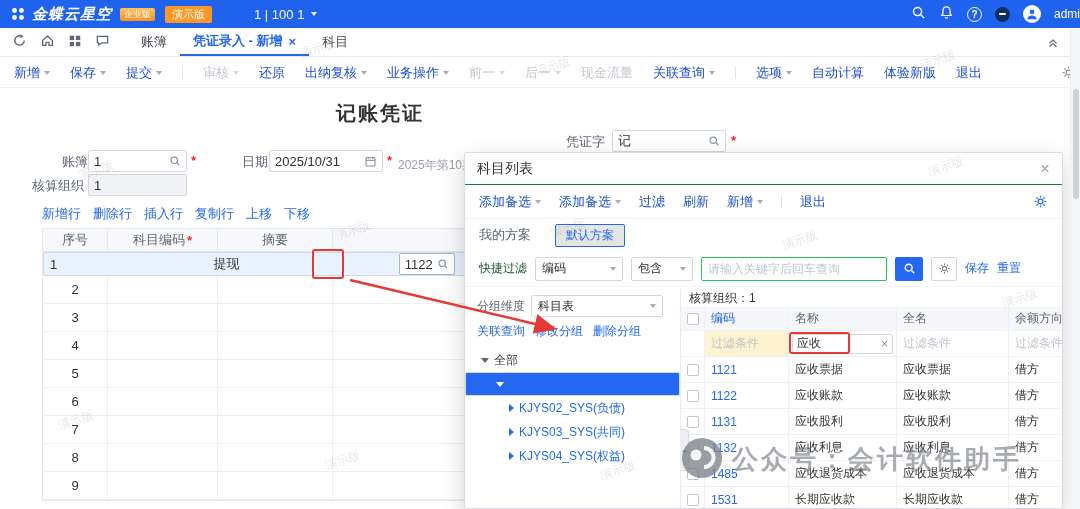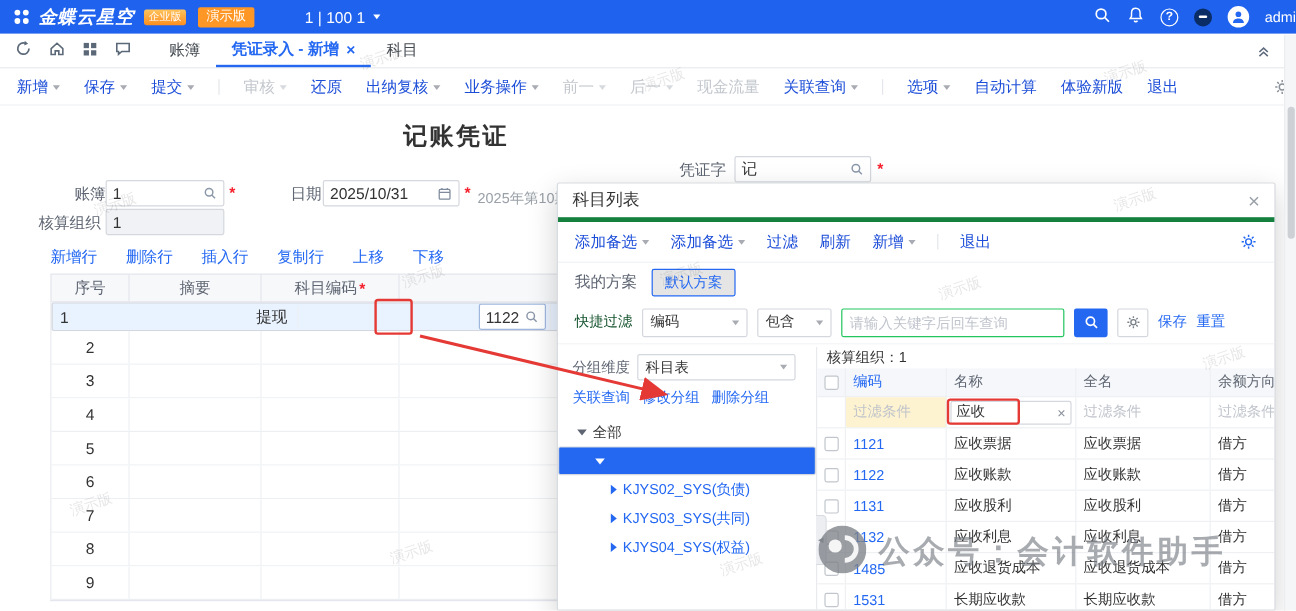--- a/index.html
+++ b/index.html
@@ -47,47 +47,47 @@
 
 .page-title{position:absolute;left:280px;top:100px;width:200px;text-align:center;font-size:20px;font-weight:bold;letter-spacing:2px;color:#333}
 .fld-label{position:absolute;color:#5f6673;font-size:13px;line-height:22px;white-space:nowrap}
 .ipt{position:absolute;height:22px;border:1px solid #d4d7dd;background:#fff;display:flex;align-items:center;padding:0 5px;font-size:13px;color:#333;border-radius:2px}
 .ipt input{border:0;outline:0;width:100%;font:inherit;color:inherit;background:transparent;min-width:0}
 .ipt .ico{margin-left:auto;flex:none;display:flex}
 .ipt.disabled{background:#f0f2f5}
 .star{position:absolute;color:#f5222d;font-size:13px;font-weight:bold}
 .star::before{content:"*"}
 .period{position:absolute;left:398px;top:157px;font-size:12px;color:#9aa0a8;white-space:nowrap}
-.row-actions{position:absolute;left:42px;top:205px;display:flex;gap:24px}
+.row-actions{position:absolute;left:42px;top:205px;display:flex;gap:12px}
 .link{color:#2468f2;white-space:nowrap}
 
 
 .grid{position:absolute;left:42px;top:228px;width:640px;z-index:1}
 .g-head,.g-row{display:grid;grid-template-columns:65px 110px 115px 1fr}
 .g-head{background:#f7f8fa;border:1px solid #e4e7ed;height:24px}
 .g-head>div{display:flex;align-items:center;justify-content:center;color:#5f6673;border-right:1px solid #e4e7ed;font-size:13px;gap:2px}
 .g-head>div:last-child{border-right:none}
 .g-body{border:1px solid #e4e7ed;border-top:none}
 .g-row{height:28px;border-bottom:1px solid #edf0f3;background:#fff}
 .g-row.sel{background:#e9f2ff}
 .g-cell{border-right:1px solid #edf0f3;display:flex;align-items:center;padding:0 8px;overflow:hidden}
 .g-cell:last-child{border-right:none}
 .g-cell.c-seq{justify-content:center;padding:0;color:#333}
 .g-cell.c-code{padding:0 3px}
 .code-box{flex:1;height:22px;border:1px solid #9fb6dd;background:#fff;border-radius:2px;display:flex;align-items:center;padding:0 5px;gap:4px}
 .req::after{content:"*";color:#f5222d;font-weight:bold}
 
 
 .popup{position:absolute;left:464px;top:152px;width:599px;height:357px;background:#fff;border:1px solid #d8dbe0;box-shadow:0 8px 24px rgba(0,0,0,.18);z-index:20;border-radius:2px}
-.pp-head{height:32px;border-bottom:4px solid #15803d;display:flex;align-items:center;padding:0 12px;font-size:14px;color:#333}
+.pp-head{height:32px;border-bottom:1px solid #15803d;display:flex;align-items:center;padding:0 12px;font-size:14px;color:#333}
 .pp-close{margin-left:auto;color:#9aa0a8;font-size:17px;line-height:1}
 .pp-close::before{content:"×"}
 .pp-toolbar{height:34px;display:flex;align-items:center;gap:18px;padding:0 14px;border-bottom:1px solid #f0f2f5;font-size:13px}
 .pp-gear{margin-left:auto;display:flex}
-.pp-scheme{height:32px;display:flex;align-items:center;padding:0 14px;gap:12px;color:#5f6673;font-size:13px}
+.pp-scheme{height:32px;display:flex;align-items:center;padding:0 14px;gap:24px;color:#5f6673;font-size:13px}
 .chip{border:1px solid #2468f2;color:#2468f2;background:#e5e5e5;font-size:12px;padding:2px 10px;border-radius:2px;white-space:nowrap}
 .pp-filter{height:36px;display:flex;align-items:center;padding:0 14px;gap:8px;font-size:12px;color:#333;border-bottom:1px solid #f3f4f6}
 .qf-label{font-weight:normal;color:#14532d;white-space:nowrap}
 .sel{height:24px;border:1px solid #d4d7dd;border-radius:2px;display:flex;align-items:center;justify-content:space-between;padding:0 6px;background:#fff;color:#333;white-space:nowrap}
 .sel.w88{width:88px}.sel.w62{width:62px}
 .kw{width:186px;height:24px;border:1px solid #22c55e;border-radius:2px;padding:0 6px;font-size:12px;color:#333}
 .kw::placeholder{color:#c0c4cc}
 .btn-search{width:28px;height:24px;background:#2468f2;border-radius:2px;display:flex;align-items:center;justify-content:center}
 .btn-gear{width:26px;height:24px;border:1px solid #d4d7dd;border-radius:2px;display:flex;align-items:center;justify-content:center}
 .pp-body{position:absolute;top:136px;bottom:0;left:0;right:0;display:flex;overflow:hidden}
@@ -351,25 +351,25 @@
       <span class="link">上移</span>
       <span class="link">下移</span>
     </div>
 
   <div class="grid">
     <div class="g-head">
       <div>
           <span>序号</span>
         </div>
       <div>
-          <span>摘要</span>
-        </div>
-      <div>
           <span>科目编码</span>
           <span class="req"></span>
+        </div>
+      <div>
+          <span>摘要</span>
         </div>
       <div>
           <span>科目全名</span>
         </div>
     </div>
     <div class="g-body">
         <div class="g-row sel">
           <div class="g-cell c-seq">1</div>
           <div class="g-cell">提现</div>
           <div class="g-cell c-code">

